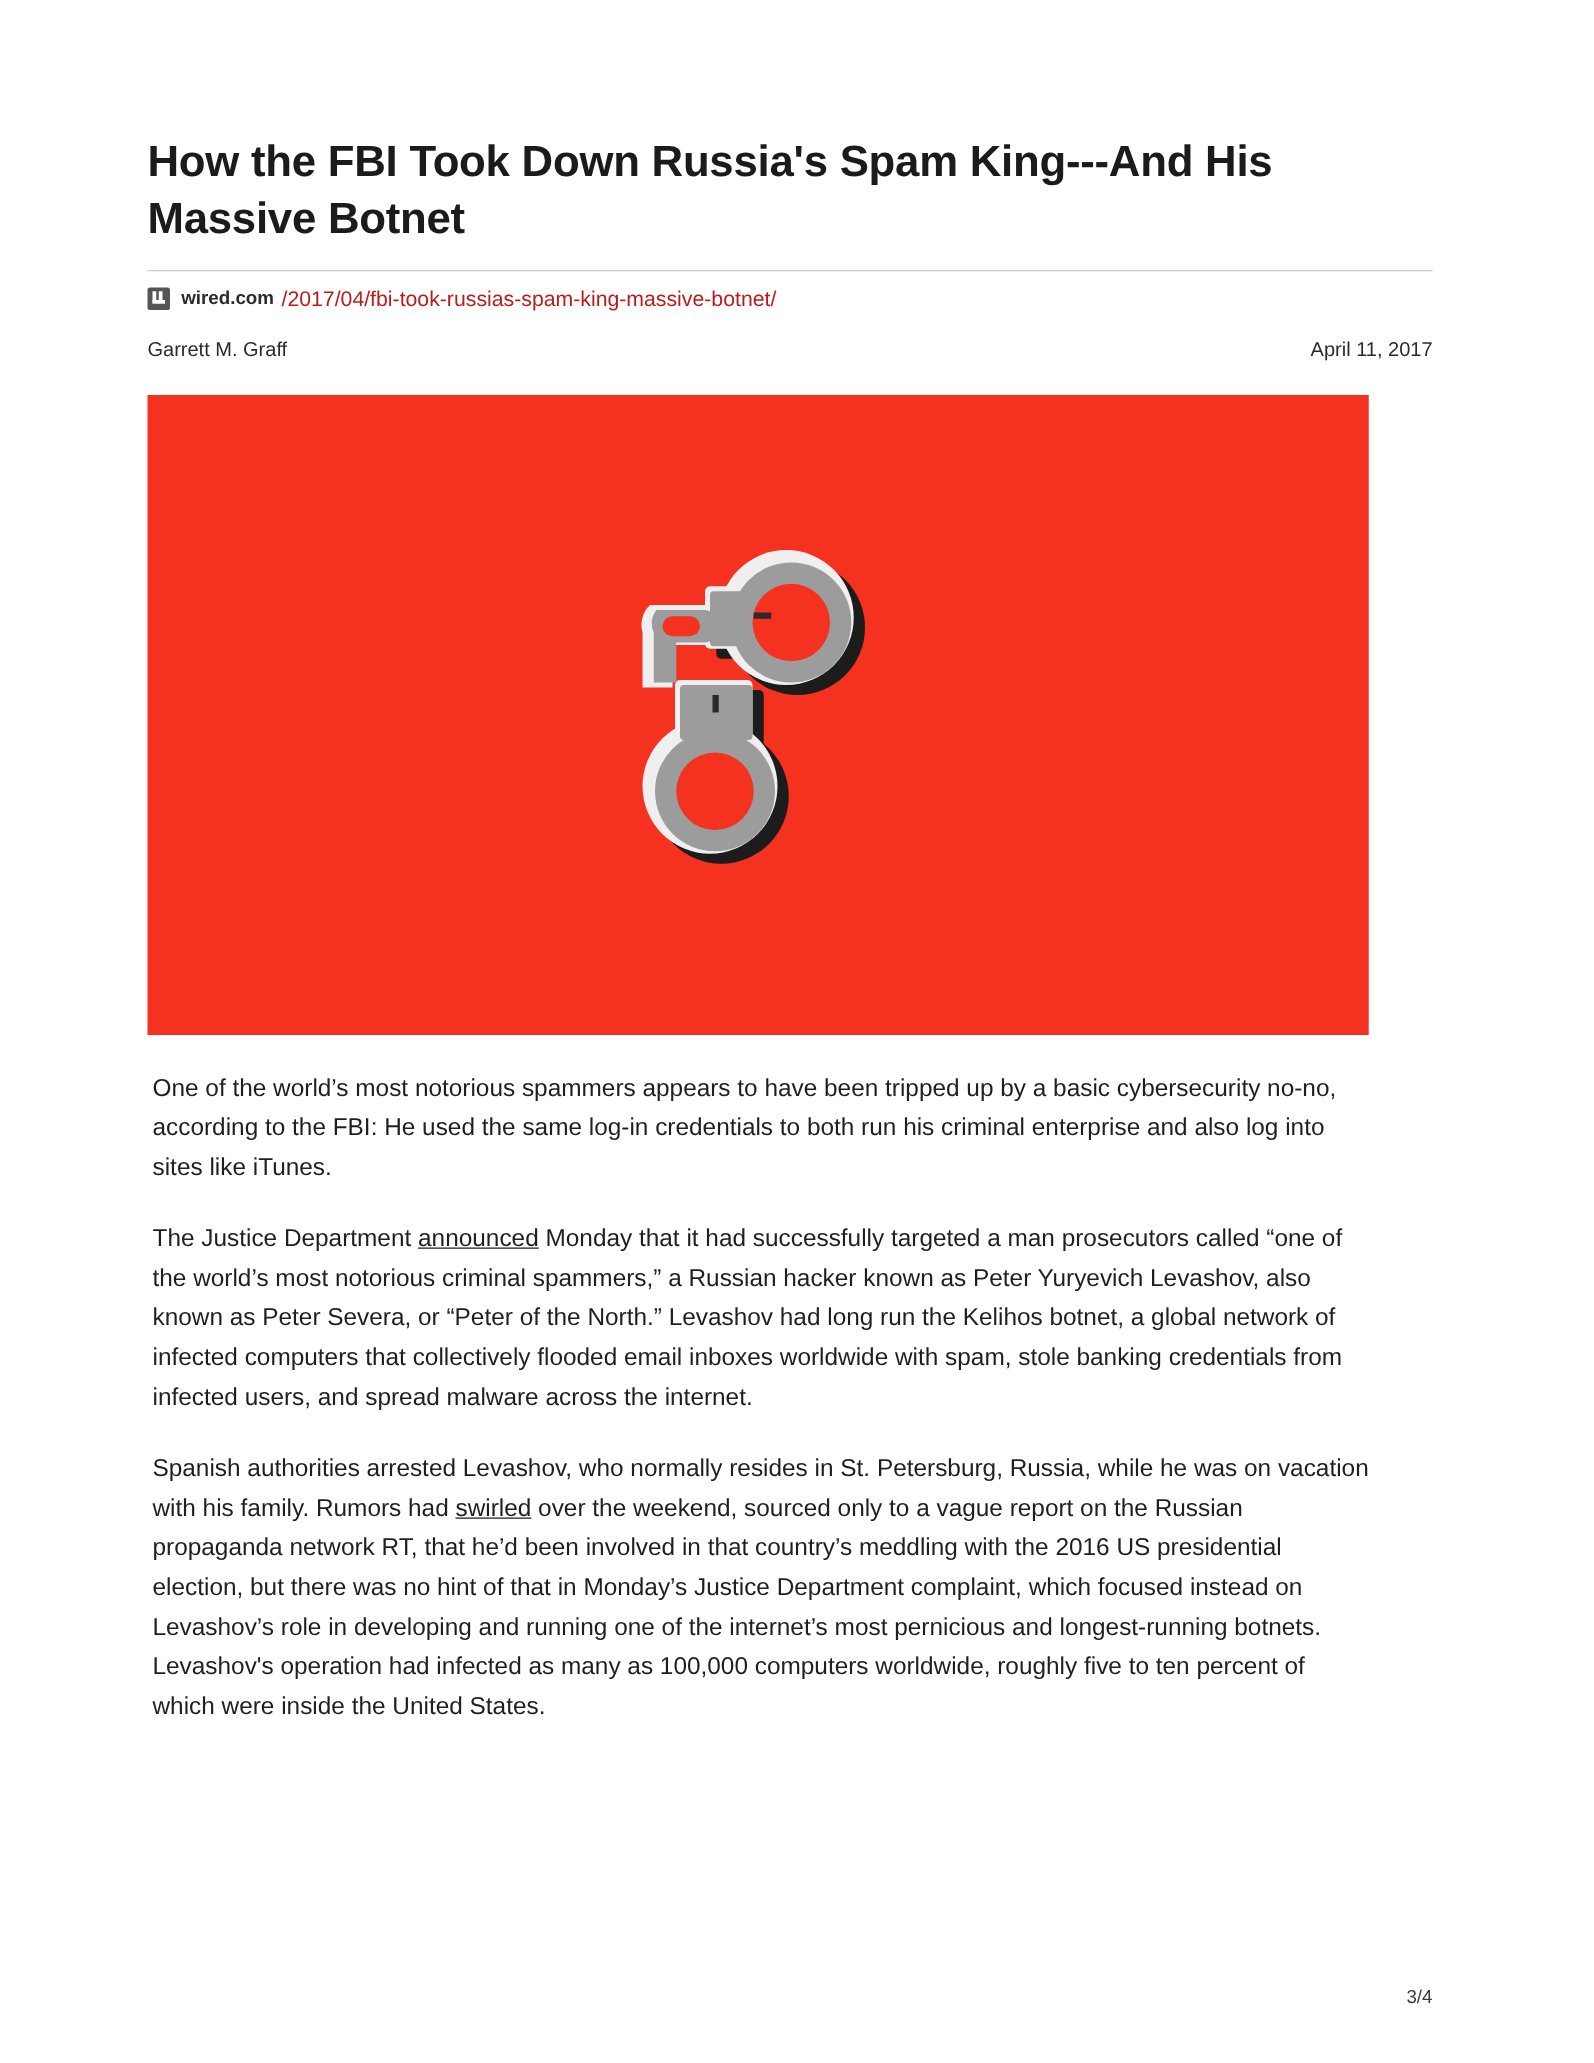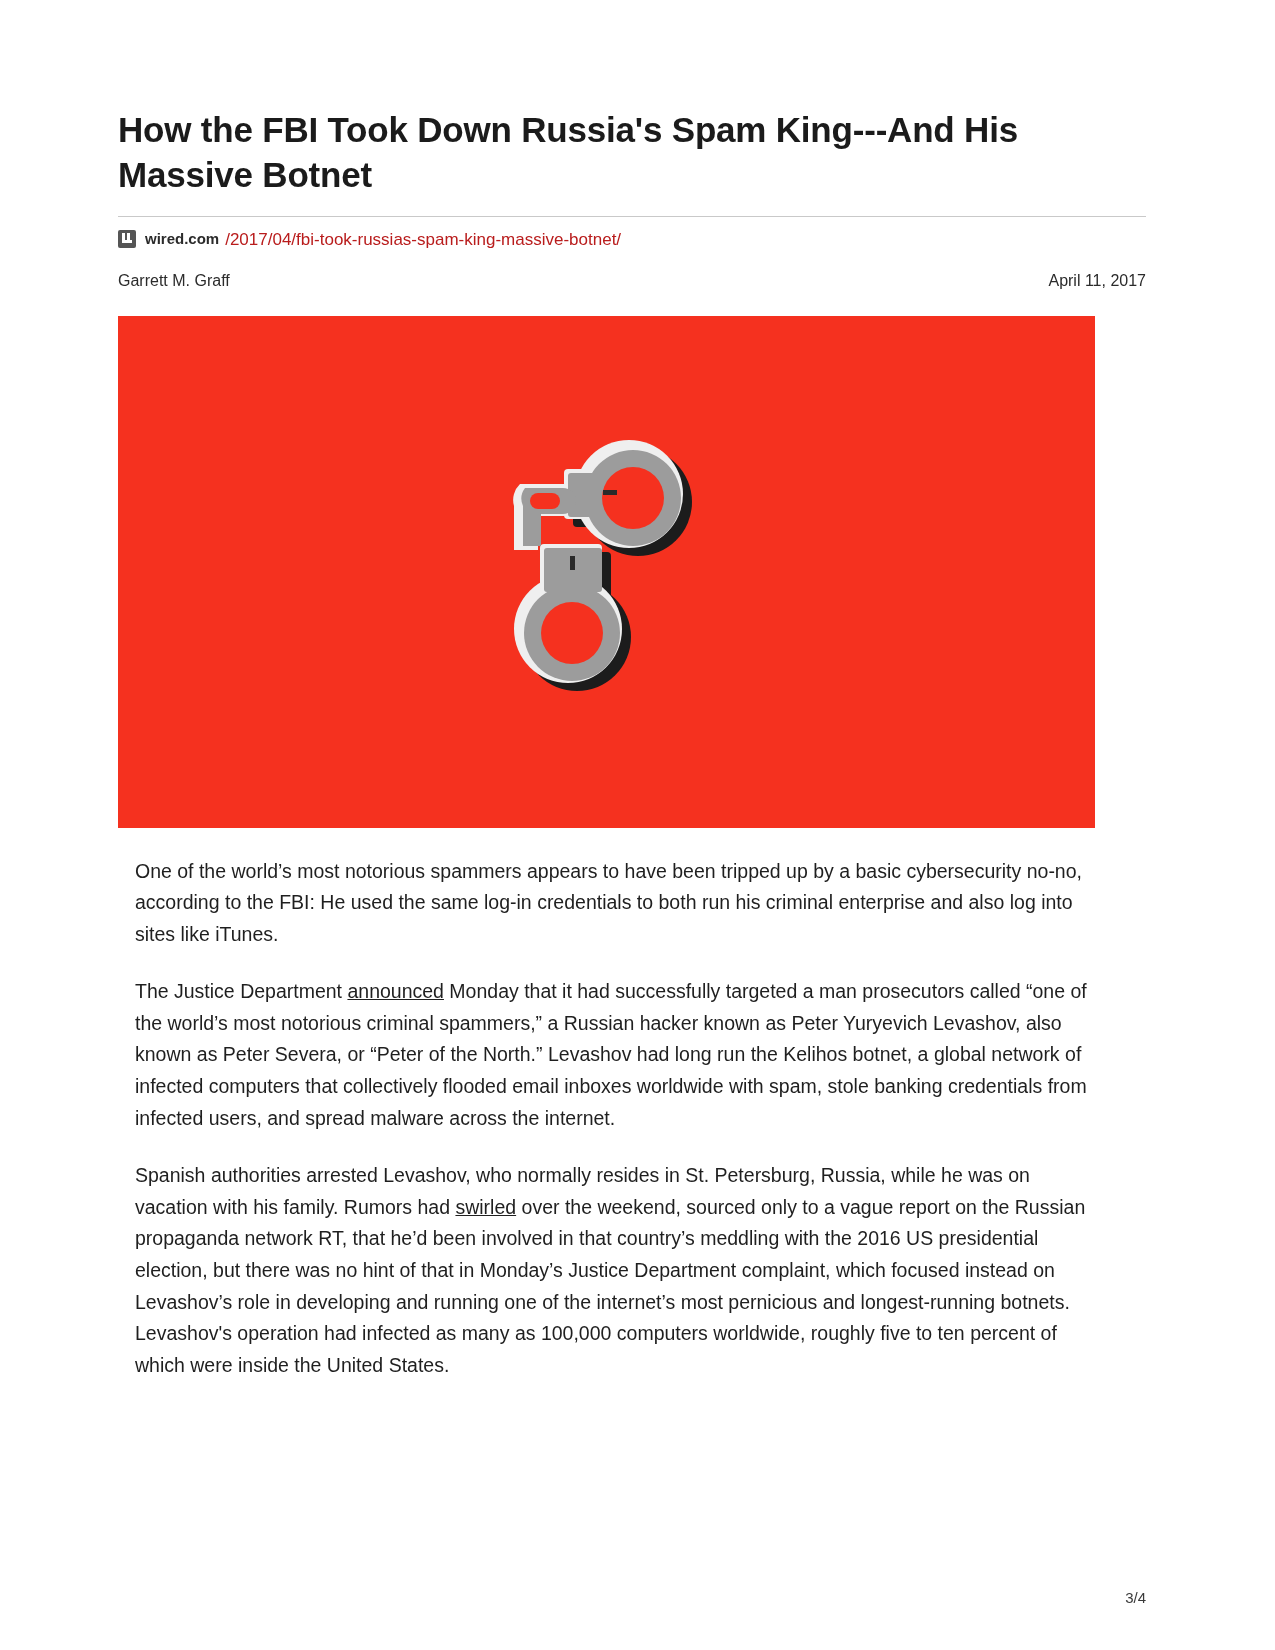--- a/index.html
+++ b/index.html
@@ -100,21 +100,21 @@
     height: 300px;
   }
   .body-text {
     margin-top: 28px;
     width: 977px;
   }
   .body-text p {
     font-size: 19.5px;
     line-height: 1.62;
     color: #1f1f1f;
-    margin: 0 0 26px 17px;
+    margin: 0 0 26px 4px;
     text-align: left;
   }
   .body-text a {
     color: #1f1f1f;
     text-decoration: underline;
   }
   .page-number {
     position: absolute;
     right: 118px;
     bottom: 44px;

